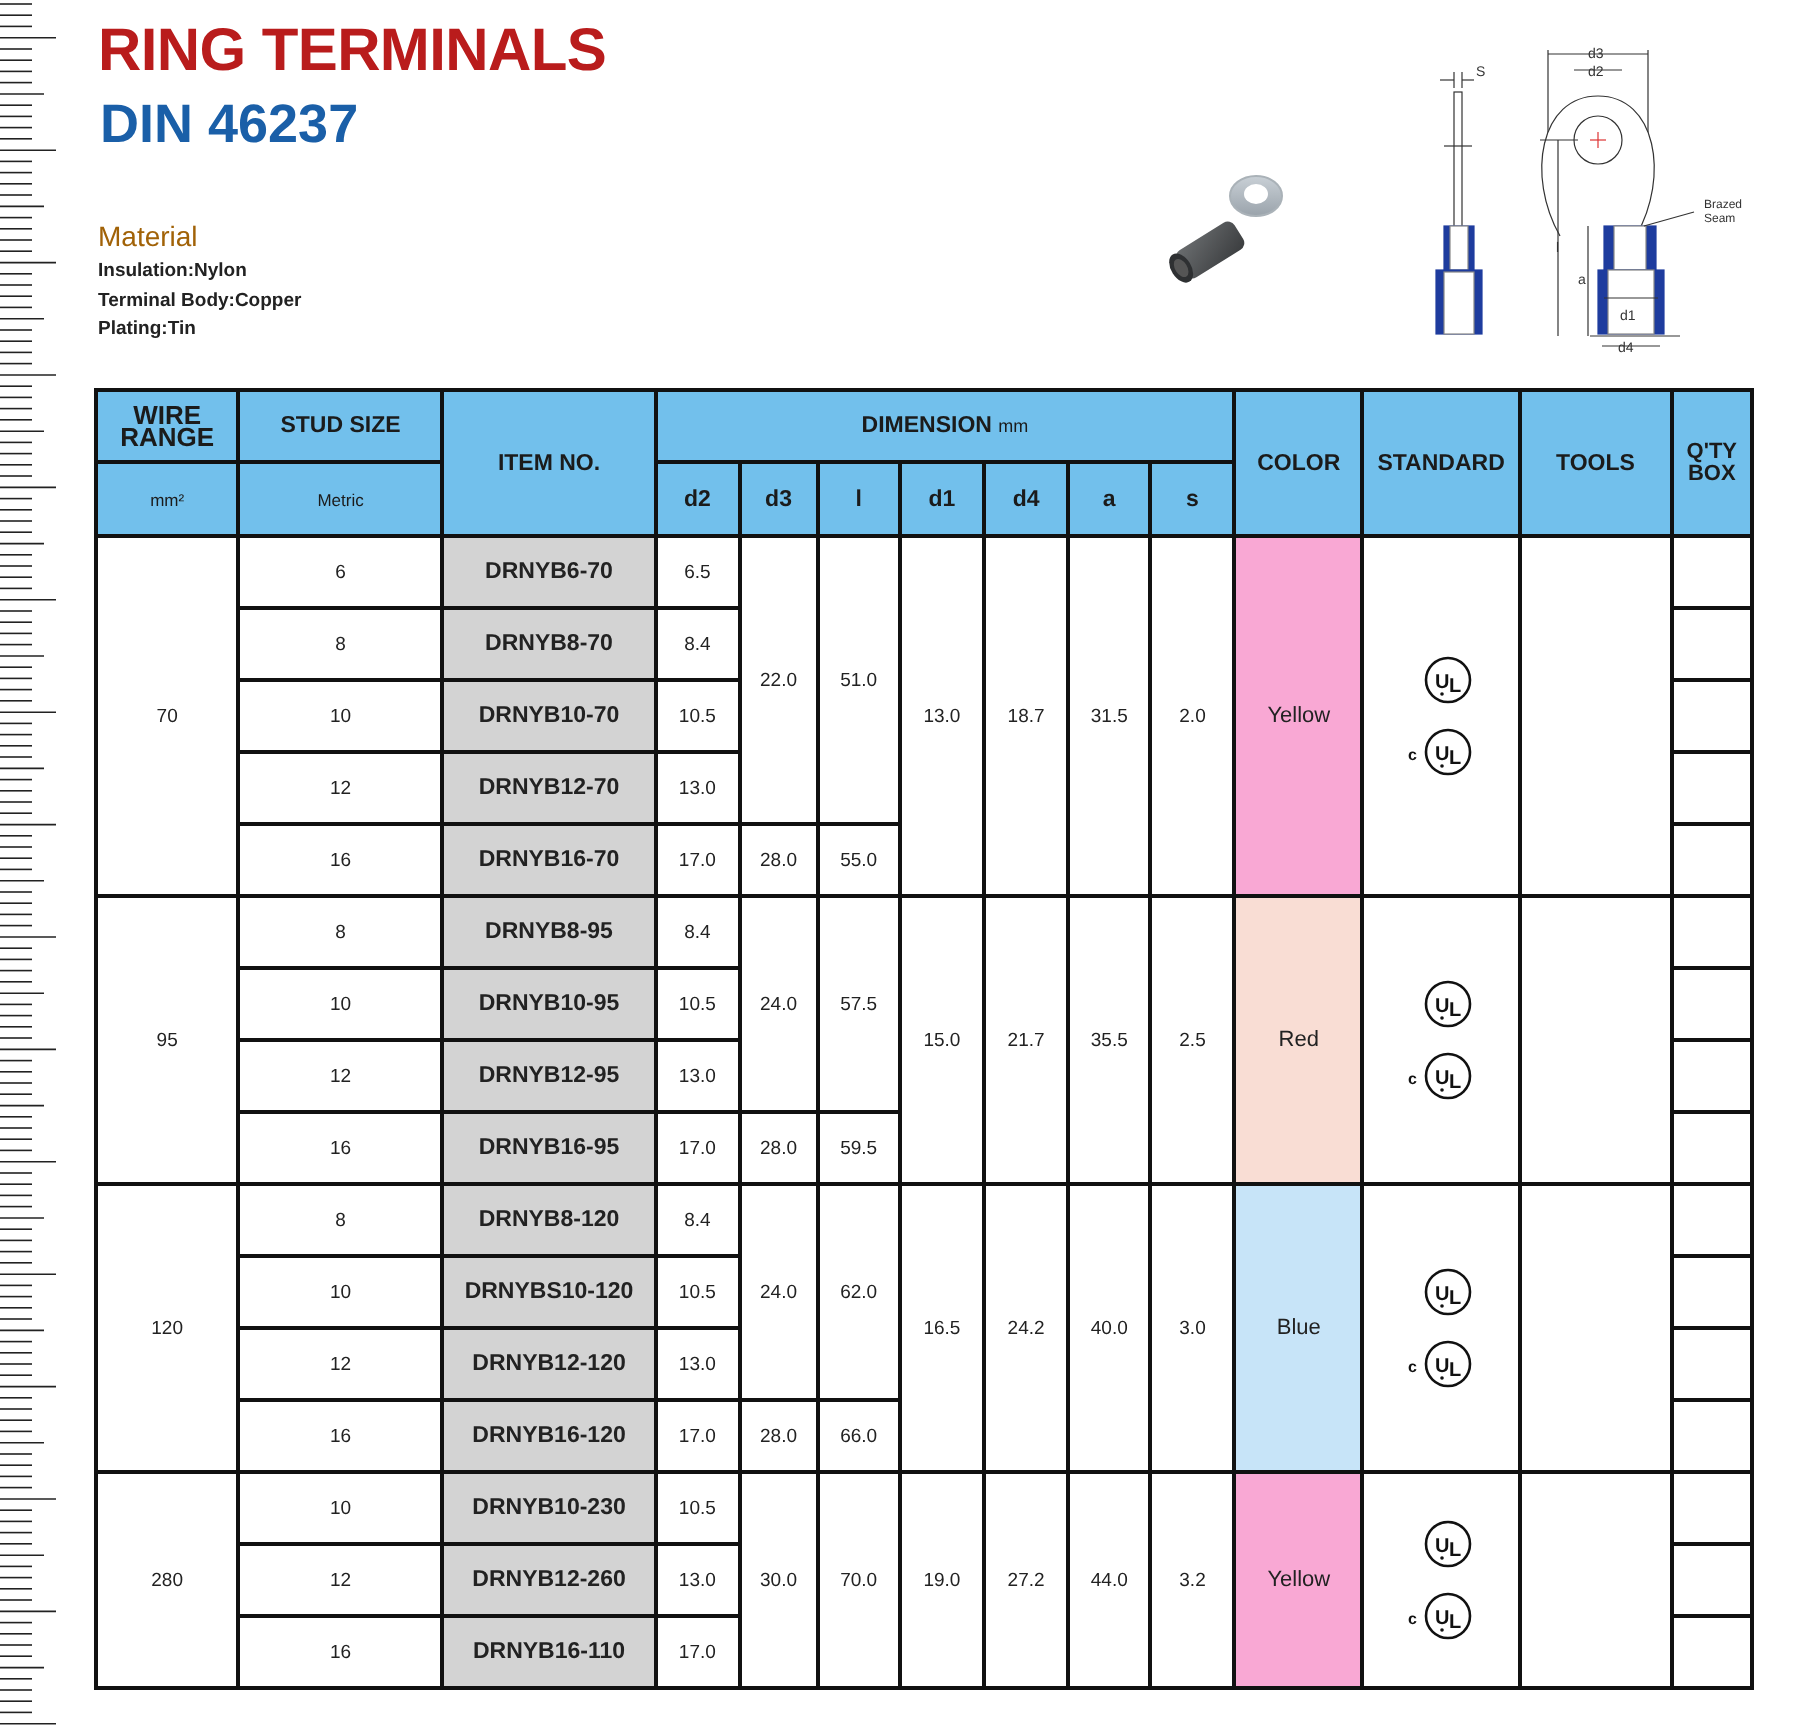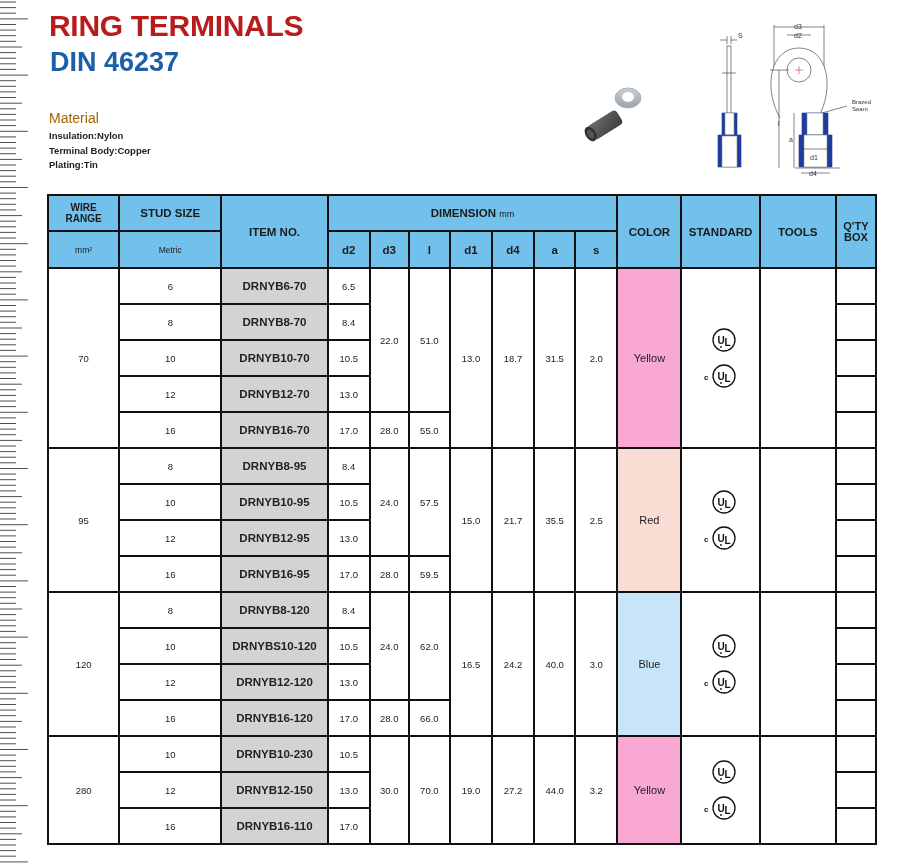--- a/index.html
+++ b/index.html
@@ -269,21 +269,21 @@
       <col style="width:42px">
       <col style="width:41px">
       <col style="width:42px">
     <col style="width:64px">
       <col style="width:78px">
       <col style="width:76px">
       <col style="width:40px">
   </colgroup>
   <thead>
     <tr class="h1">
-      <th style="font-size:10px;line-height:11px;padding:0 8px">WIRE RANGE</th>
+      <th style="font-size:13px;line-height:11px;padding:0 8px">WIRE RANGE</th>
       <th>STUD SIZE</th>
       <th rowspan="2">ITEM NO.</th>
       <th colspan="7"><span>DIMENSION</span> <span style="font-weight:normal;font-size:9px">mm</span></th>
       <th rowspan="2">COLOR</th>
       <th rowspan="2">STANDARD</th>
       <th rowspan="2">TOOLS</th>
       <th rowspan="2" style="font-size:11px;line-height:11px">Q'TY BOX</th>
     </tr>
     <tr class="h2">
       <th class="small">mm²</th>
@@ -483,21 +483,21 @@
     <text x="13.5" y="17" font-size="10" font-weight="bold" fill="#111" font-family="Liberation Sans, sans-serif">U</text>
     <text x="20.5" y="19" font-size="10" font-weight="bold" fill="#111" font-family="Liberation Sans, sans-serif">L</text>
     <circle cx="17" cy="20" r="0.9" fill="#111"></circle>
           </svg>
         </td>
         <td rowspan="3"></td>
         <td></td>
       </tr>
       <tr class="r">
         <td>12</td>
-        <td class="item">DRNYB12-150</td>
+        <td class="item">DRNYB12-260</td>
         <td class="dimv">13.0</td>
         <td></td>
       </tr>
       <tr class="r">
         <td>16</td>
         <td class="item">DRNYB16-110</td>
         <td class="dimv">17.0</td>
         <td></td>
       </tr>
     </tbody>

